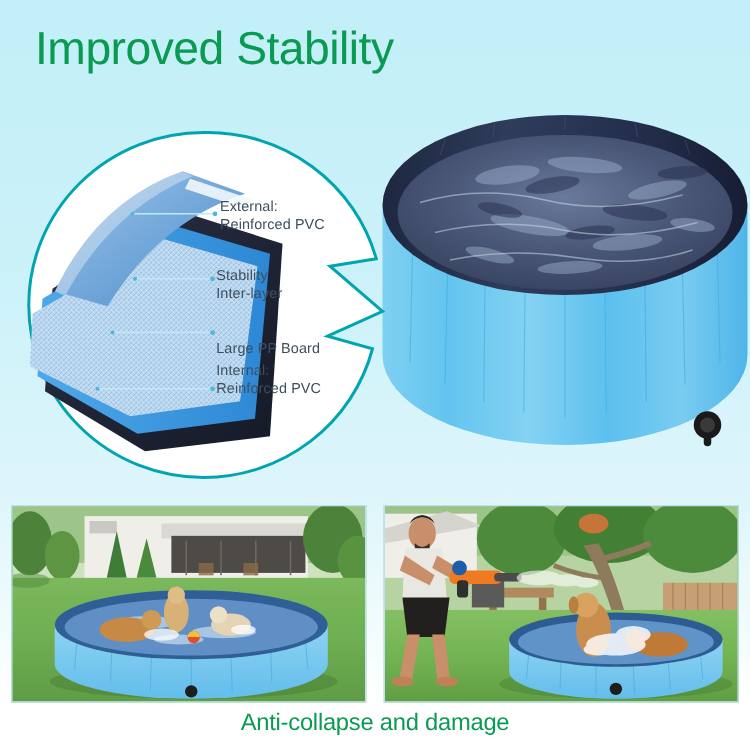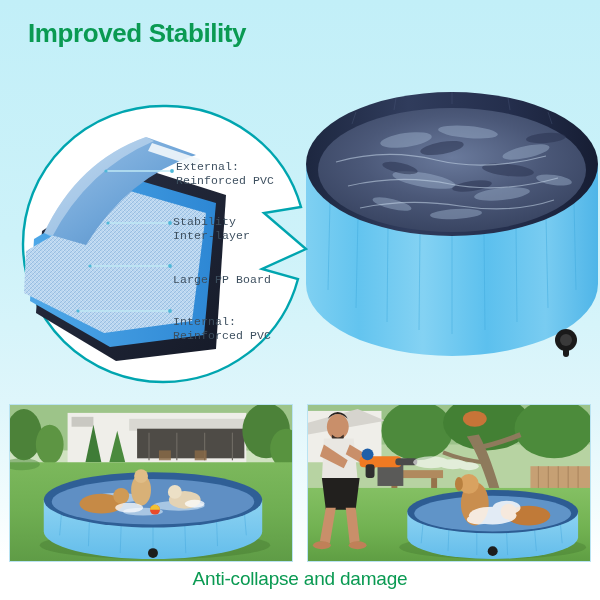--- a/index.html
+++ b/index.html
@@ -15,22 +15,22 @@
     position: relative;
     width: 600px; height: 600px;
     overflow: hidden;
     background: linear-gradient(180deg, #c2eff8 0%, #cdf2f9 40%, #dff6fb 68%, #f2fcfd 84%, #ffffff 93%);
   }
 
   
   .page-title {
     position: absolute;
     left: 28px; top: 18px;
-    font-size: 26px;
-    font-weight: bold;
+    font-size: 37px;
+    font-weight: normal;
     color: #0a9a52;
     letter-spacing: -0.4px;
     white-space: nowrap;
   }
 
   
   .pool-photo {
     position: absolute;
     left: 296px; top: 52px;
     width: 312px; height: 330px;
@@ -50,26 +50,25 @@
     left: 0; top: 0; width: 330px; height: 282px;
     pointer-events: none;
   }
   .mat-label {
     position: absolute;
     color: #3d4f5f;
     font-size: 11.5px;
     line-height: 13.5px;
     white-space: pre-line;
     letter-spacing: 0.1px;
-    font-family: Liberation Mono, monospace;
   }
   .lbl-external  { left: 156px; top: 57px;  }
   .lbl-polyester { left: 153px; top: 112px; }
   .lbl-ppboard   { left: 153px; top: 170px; }
-  .lbl-internal  { left: 153px; top: 212px; }
+  .lbl-internal  { left: 153px; top: 188px; }
 
   
   .photo-row {
     position: absolute;
     left: 0; top: 404px;
     width: 600px; height: 158px;
   }
   .photo-card {
     position: absolute;
     top: 0;

